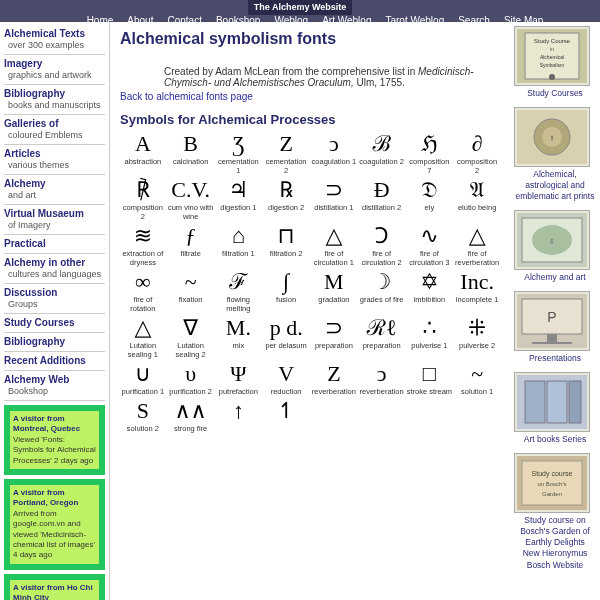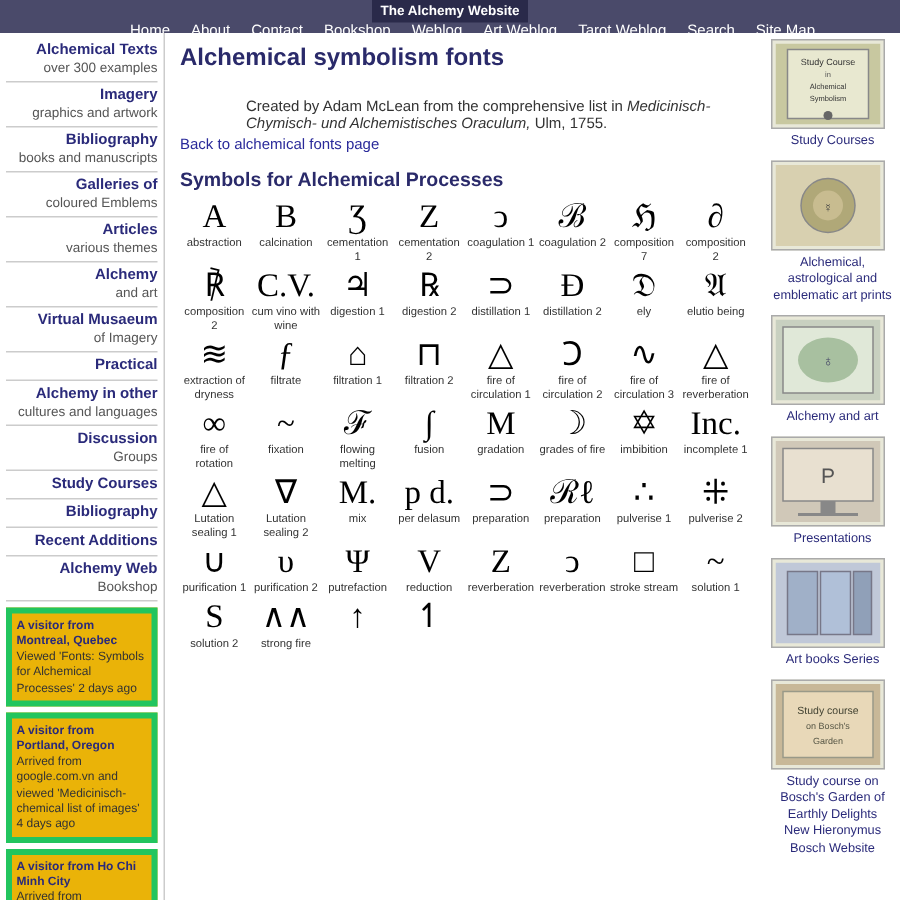--- a/index.html
+++ b/index.html
@@ -51,40 +51,39 @@
     
     #sidebar {
       width: 110px;
       min-width: 110px;
       padding: 6px 4px;
       font-size: 10px;
       border-right: 1px solid #ccc;
     }
     .sidebar-section {
       margin-bottom: 4px;
-      text-align: right;
     }
     .sidebar-section .section-title {
       color: #2a2a7a;
       font-weight: bold;
       font-size: 10px;
       margin-bottom: 1px;
     }
     .sidebar-section .section-sub {
       color: #555;
       font-size: 9px;
       padding-left: 4px;
       margin-bottom: 1px;
     }
     .sidebar-divider { border-top: 1px solid #ccc; margin: 3px 0; }
 
     
     .visitor-box {
-      background: #eab308;
-      border: 4px solid #22c55e;
+      background: #bef264;
+      border: 6px solid #22c55e;
       font-size: 8px;
       padding: 3px;
       margin-top: 4px;
       color: #333;
       line-height: 1.3;
     }
     .visitor-box .visitor-title {
       font-weight: bold;
       color: #2a2a7a;
       font-size: 8px;

